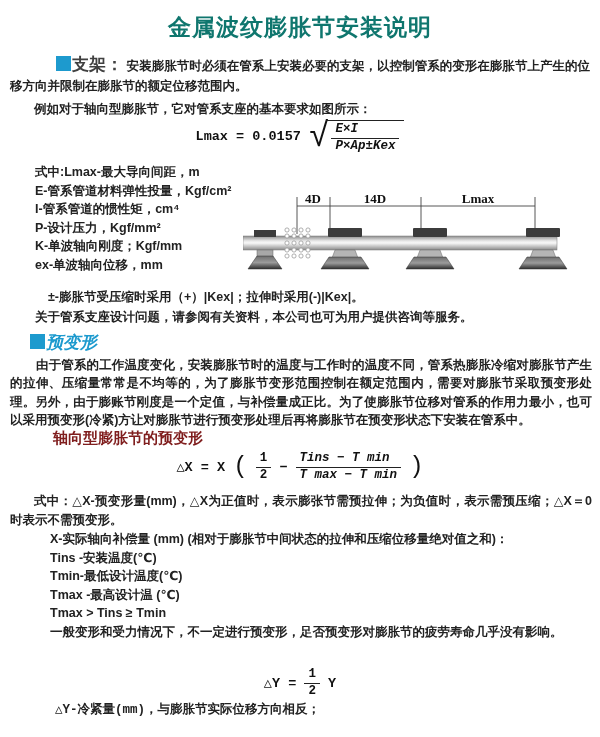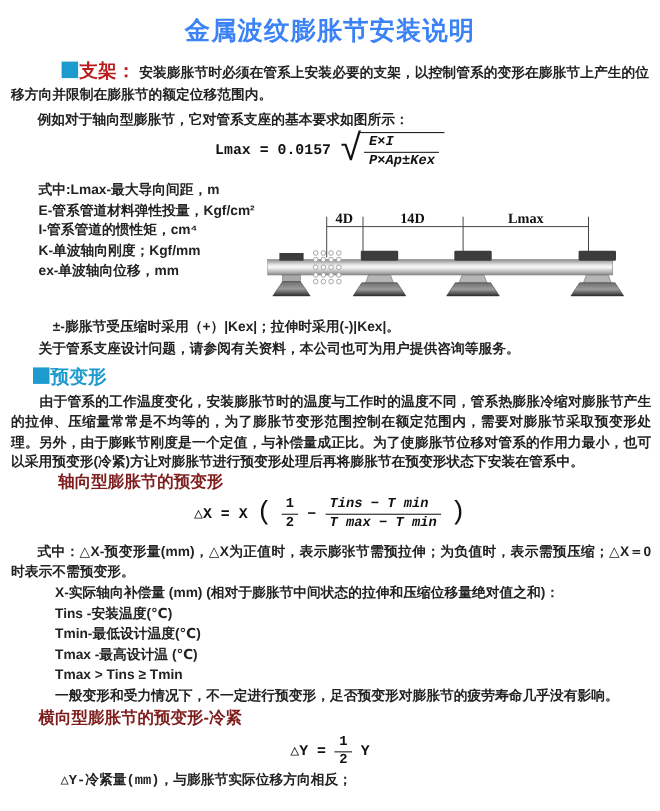--- a/index.html
+++ b/index.html
@@ -1,27 +1,27 @@
 <!DOCTYPE html>
 <html><head>
 <meta charset="utf-8">
 <style>
   * { margin:0; padding:0; box-sizing:border-box; }
   html,body { width:600px; height:737px; background:#fff; }
   body { font-family:"Liberation Sans","DejaVu Sans",sans-serif; color:#1c1c1c; overflow:hidden; }
   .page { position:relative; width:600px; height:737px; background:#fff; }
 
   .title { position:absolute; top:12px; left:0; width:100%; text-align:center;
-           font-size:23px; font-weight:bold; letter-spacing:1px; color:#3b82f6; }
+           font-size:23px; font-weight:bold; letter-spacing:1px; color:#0f766e; }
 
   .body-text { font-size:12.5px; font-weight:bold; color:#222; }
 
   .sec-support { position:absolute; top:55px; left:10px; width:580px; }
   .support-para { line-height:20px; text-align:justify; }
-  .blue-inline-head { color:#b91c1c; font-size:17px; font-weight:bold; }
+  .blue-inline-head { color:#404040; font-size:17px; font-weight:bold; }
   .blue-square { display:inline-block; width:15px; height:15px; background:#1d9ace;
                  vertical-align:-1px; margin-right:1px; }
   .support-para .lead-indent { display:inline-block; width:46px; }
   .example-line { margin-top:3px; text-indent:24px; line-height:20px; }
 
   .formula { font-family:Liberation Mono, monospace; font-weight:bold;
              font-size:13.5px; color:#111; }
   .formula .it { font-style:italic; }
   .frac { display:inline-block; vertical-align:middle; text-align:left; line-height:1.1;
           font-size:12.5px; }
@@ -35,21 +35,21 @@
   .formula1 { position:absolute; top:120px; left:0; width:600px; text-align:center; }
   .formula2 { position:absolute; top:452px; left:0; width:600px; text-align:center; }
   .formula3 { position:absolute; top:668px; left:0; width:600px; text-align:center; }
 
   .vars { position:absolute; top:163px; left:35px; width:230px; }
   .vars div { line-height:18.6px; }
 
   .pm-line      { position:absolute; top:288px; left:35px; width:560px; line-height:18px;margin-left:13px; }
   .consult-line { position:absolute; top:308px; left:35px; width:560px; line-height:18px; }
 
-  .h-block { color:#1d9ace; font-size:17px; font-weight:bold; }
+  .h-block { color:#1d9ace; font-size:17px; font-weight:bold;font-style:italic; }
   .h-predeform { position:absolute; top:331px; left:30px; }
   .para-predeform { position:absolute; top:356px; left:10px; width:582px;
                     line-height:18.3px; text-indent:26px; text-align:justify; }
 
   .sub-head { color:#7f1d1d; font-size:15px; font-weight:bold; }
   .h-axial   { position:absolute; top:429px; left:53px; }
   .h-lateral { position:absolute; top:643px; left:35px; }
 
   .para-shizhong { position:absolute; top:492px; left:10px; width:582px;
                    line-height:19px; text-indent:24px; text-align:justify; }
@@ -86,20 +86,21 @@
           <span class="den">P×Ap±Kex</span>
         </span>
       </span>
     </span>
   </div>
 
   <div class="vars body-text">
     <div>式中:Lmax-最大导向间距，m</div>
     <div>E-管系管道材料弹性投量，Kgf/cm²</div>
     <div>I-管系管道的惯性矩，cm⁴</div>
+    <div>P-设计压力，Kgf/mm²</div>
     <div>K-单波轴向刚度；Kgf/mm</div>
     <div>ex-单波轴向位移，mm</div>
   </div>
 
   <svg class="diagram" viewBox="0 0 357 97" xmlns="http://www.w3.org/2000/svg">
     <defs>
       <linearGradient id="pipeGrad" x1="0" y1="0" x2="0" y2="1">
         <stop offset="0" stop-color="#8d8d8d"></stop>
         <stop offset="0.35" stop-color="#e8e8e8"></stop>
         <stop offset="0.5" stop-color="#f8f8f8"></stop>
@@ -203,21 +204,20 @@
 
   <div class="axial-lines body-text">
     <div>X-实际轴向补偿量 (mm) (相对于膨胀节中间状态的拉伸和压缩位移量绝对值之和)：</div>
     <div>Tins -安装温度(℃)</div>
     <div>Tmin-最低设计温度(℃)</div>
     <div>Tmax -最高设计温 (℃)</div>
     <div>Tmax &gt; Tins ≥ Tmin</div>
     <div>一般变形和受力情况下，不一定进行预变形，足否预变形对膨胀节的疲劳寿命几乎没有影响。</div>
   </div>
 
-  <div class="h-lateral sub-head">横向型膨胀节的预变形-冷紧</div>
 
   <div class="formula3 formula">
     <span>△Y =</span>
     <span class="frac">
       <span class="num">1</span>
       <span class="den">2</span>
     </span>
     <span>Y</span>
   </div>
 

